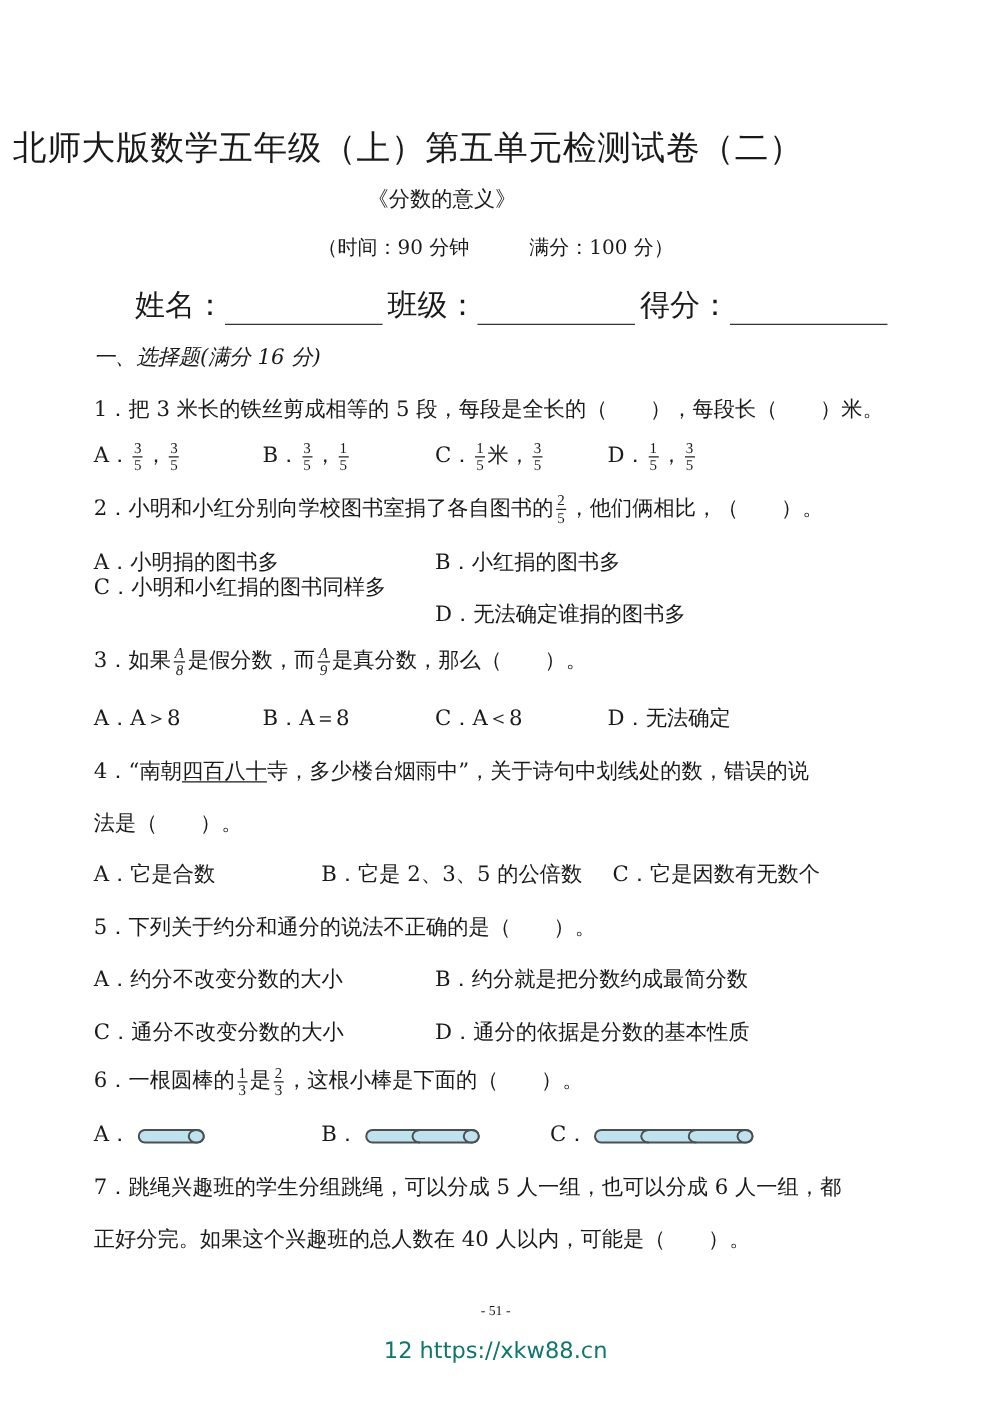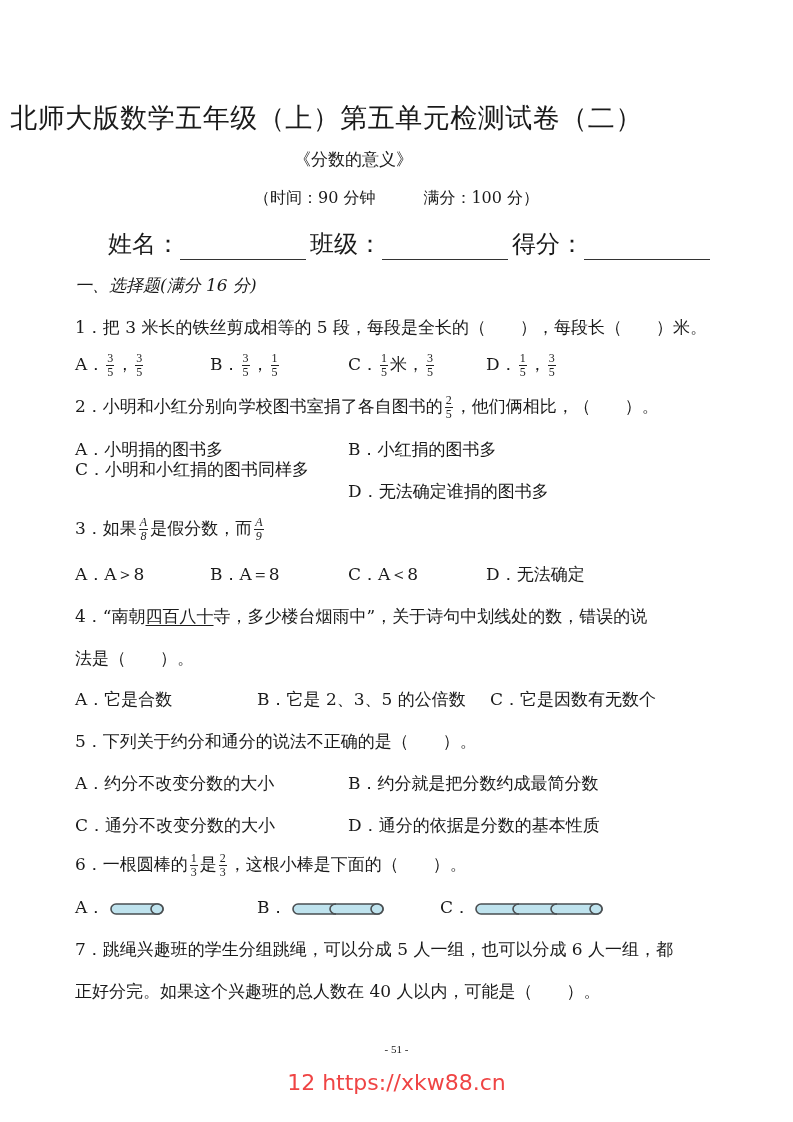--- a/index.html
+++ b/index.html
@@ -15,21 +15,21 @@
   .line { font-size:17px; left:75px; }
   .section { font-size:17px; left:75px; font-weight:normal; }
   .frac { display:inline-flex; flex-direction:column; align-items:center; vertical-align:middle;
           font-size:12px; line-height:13px; margin:0 2px; font-family:"Liberation Serif", serif; }
   .frac .num { border-bottom:1px solid #222; padding:0 1px; }
   .frac.it { font-style:italic; }
   .u { text-decoration:underline; text-underline-offset:3px; }
   .opt { position:absolute; }
   .stick { display:inline-block; vertical-align:middle; }
   .footer-page { left:0; width:793px; top:1043px; text-align:center; font-size:11px; font-family:"Liberation Serif", serif; }
-  .footer-url { left:0; width:793px; top:1070px; text-align:center; font-size:22px; color:#ef4444;
+  .footer-url { left:0; width:793px; top:1070px; text-align:center; font-size:18px; color:#0f766e;
                 font-family:"DejaVu Sans", "Liberation Sans", sans-serif; }
 </style>
 </head>
 <body>
 
 <div class="abs title">北师大版数学五年级（上）第五单元检测试卷（二）</div>
 <div class="abs subtitle">《分数的意义》</div>
 <div class="abs meta">
   <span>（时间：90 分钟</span><span class="gap"></span><span>满分：100 分）</span>
 </div>
@@ -90,21 +90,21 @@
 <div class="abs line" style="top:458px;">C．小明和小红捐的图书同样多</div>
 <div class="abs line" style="top:480px; left:348px;">D．无法确定谁捐的图书多</div>
 
 <div class="abs line" style="top:516px;">
   <span>3．如果</span><span class="frac it">
       <span class="num">A</span>
       <span>8</span>
     </span><span>是假分数，而</span><span class="frac it">
       <span class="num">A</span>
       <span>9</span>
-    </span>
+    </span><span>是真分数，那么（　　）。</span>
 </div>
 <div class="abs line" style="top:563px;">A．A＞8</div>
 <div class="abs line" style="top:563px; left:210px;">B．A＝8</div>
 <div class="abs line" style="top:563px; left:348px;">C．A＜8</div>
 <div class="abs line" style="top:563px; left:486px;">D．无法确定</div>
 
 <div class="abs line" style="top:605px;">
   <span>4．“南朝</span><span class="u">四百八十</span><span>寺，多少楼台烟雨中”，关于诗句中划线处的数，错误的说</span>
 </div>
 <div class="abs line" style="top:647px;">法是（　　）。</div>

